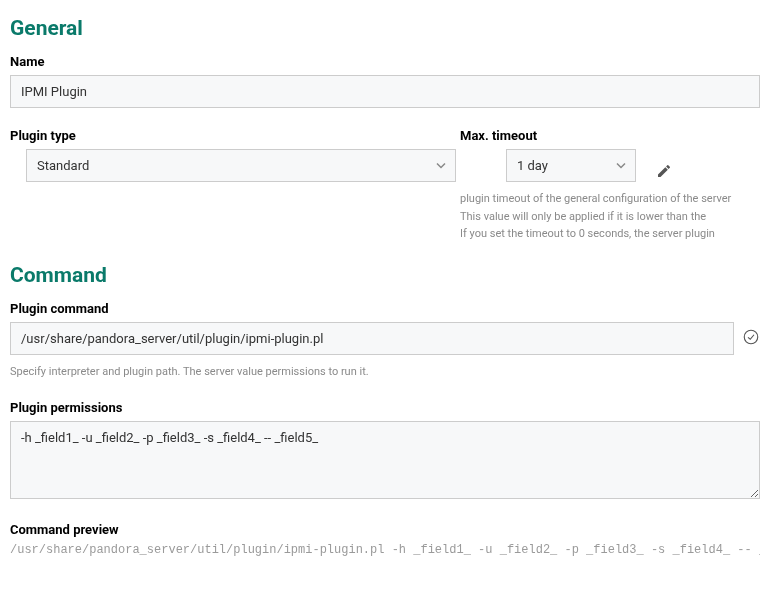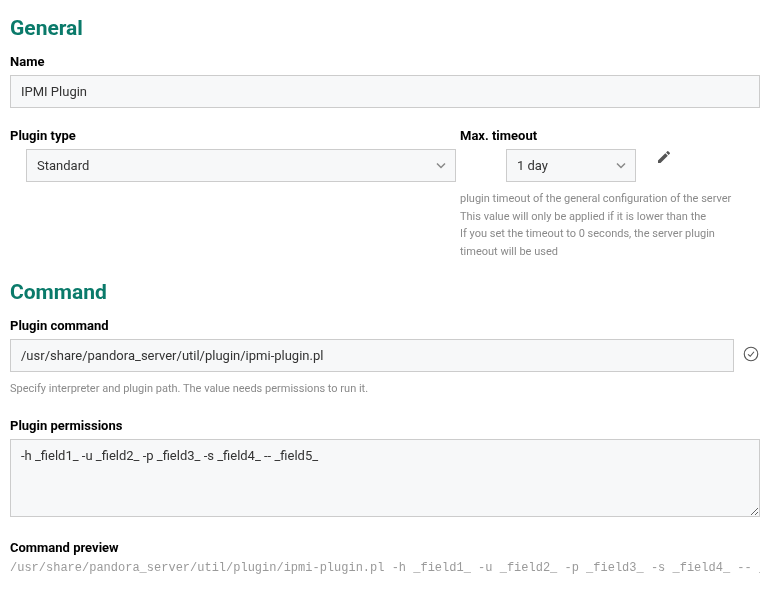--- a/index.html
+++ b/index.html
@@ -54,21 +54,21 @@
   .select-wrap .chev {
     position: absolute;
     right: 10px;
     top: 50%;
     transform: translateY(-50%);
     pointer-events: none;
     color: #888;
   }
   .timeout-row {
     display: flex;
-    align-items: flex-start;
+    align-items: flex-end;
     gap: 20px;
     padding-left: 30px;
   }
   .timeout-row .select-wrap { flex: 0 0 130px; }
   .edit-icon {
     color: #555;
     cursor: pointer;
   }
   .hint {
     color: #8a8a8a;
@@ -138,39 +138,38 @@
       <span class="edit-icon">
         <svg width="16" height="16" viewBox="0 0 24 24">
             <path fill="#555" d="M3 17.25V21h3.75l11-11-3.75-3.75-11 11zM20.71 7.04a1 1 0 0 0 0-1.41l-2.34-2.34a1 1 0 0 0-1.41 0l-1.83 1.83 3.75 3.75 1.83-1.83z"></path>
           </svg>
       </span>
     </div>
     <div class="hint">
       <div>plugin timeout of the general configuration of the server</div>
       <div>This value will only be applied if it is lower than the</div>
       <div>If you set the timeout to 0 seconds, the server plugin</div>
-      <div>timeout will be used</div>
     </div>
   </div>
 </div>
 
 <div class="section-heading">Command</div>
 
 <div class="field-block">
   <label class="field-label">Plugin command</label>
   <div class="input-with-check">
     <input type="text" value="/usr/share/pandora_server/util/plugin/ipmi-plugin.pl" style="">
     <span class="check-icon">
       <svg width="18" height="18" viewBox="0 0 24 24">
           <circle cx="12" cy="12" r="9" stroke="#555" stroke-width="1.5" fill="none"></circle>
           <path d="M8 12.5 L11 15 L16 9" stroke="#555" stroke-width="1.5" fill="none"></path>
         </svg>
     </span>
   </div>
-  <div class="hint">Specify interpreter and plugin path. The value needs permissions to run it.</div>
+  <div class="hint">Specify interpreter and plugin path. The server value permissions to run it.</div>
 </div>
 
 <div class="field-block">
   <label class="field-label">Plugin permissions</label>
   <textarea rows="4" style="">-h _field1_ -u _field2_ -p _field3_ -s _field4_ -- _field5_</textarea>
 </div>
 
 <div class="field-block">
   <label class="field-label">Command preview</label>
   <div class="preview-text">/usr/share/pandora_server/util/plugin/ipmi-plugin.pl -h _field1_ -u _field2_ -p _field3_ -s _field4_ -- _field5_</div>

